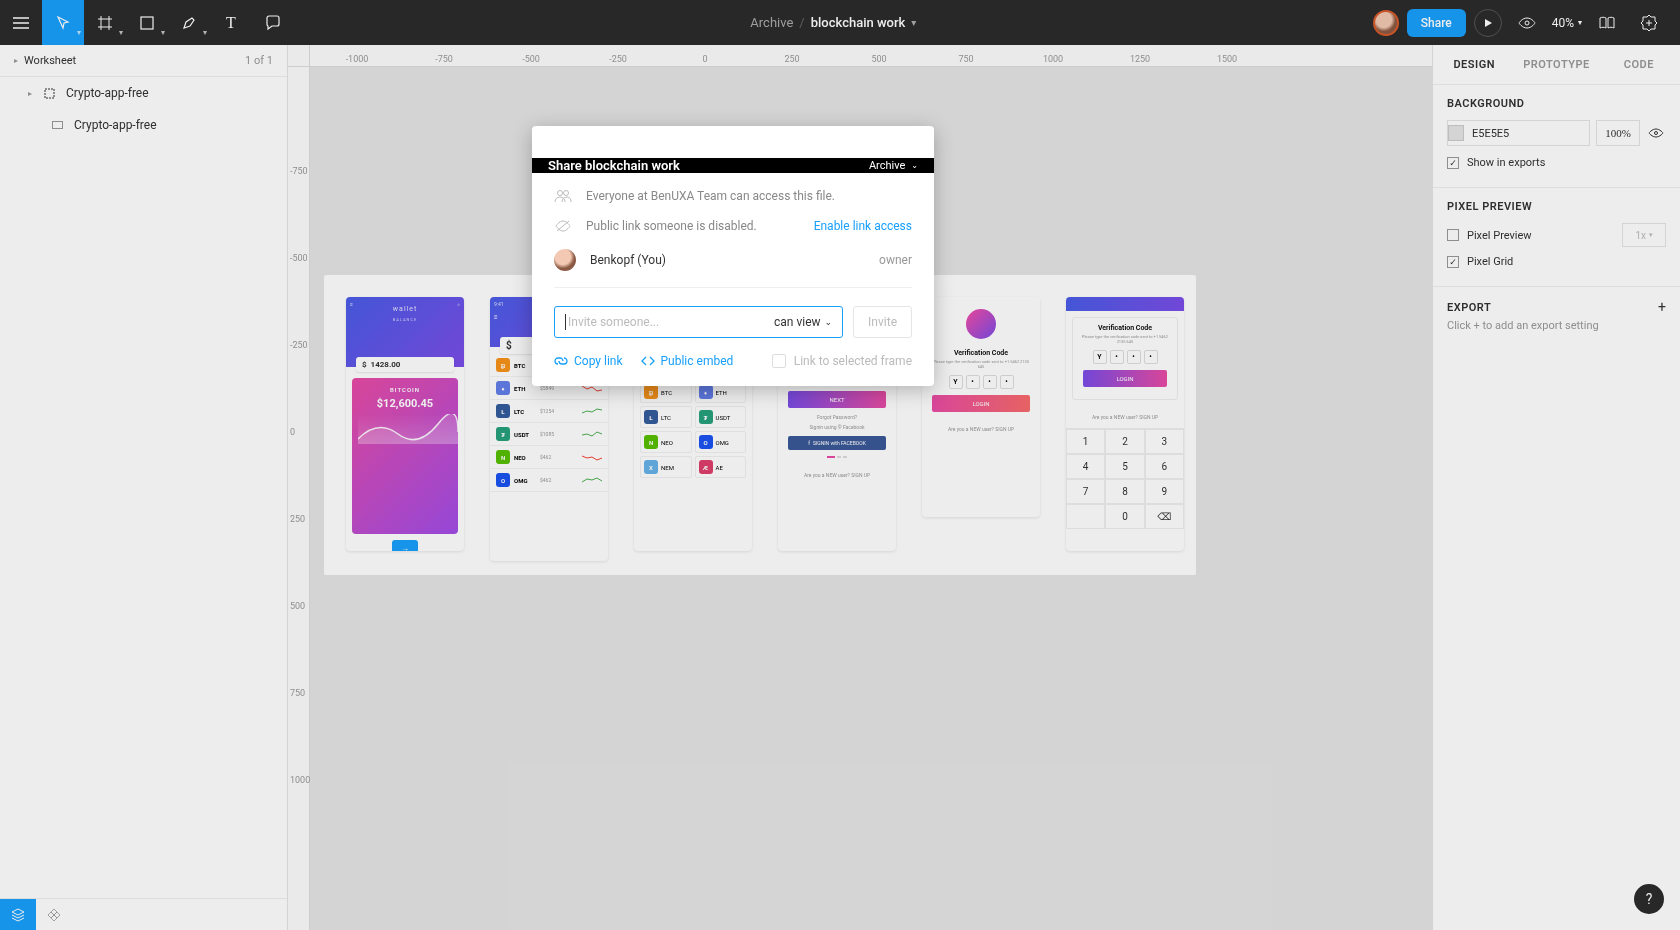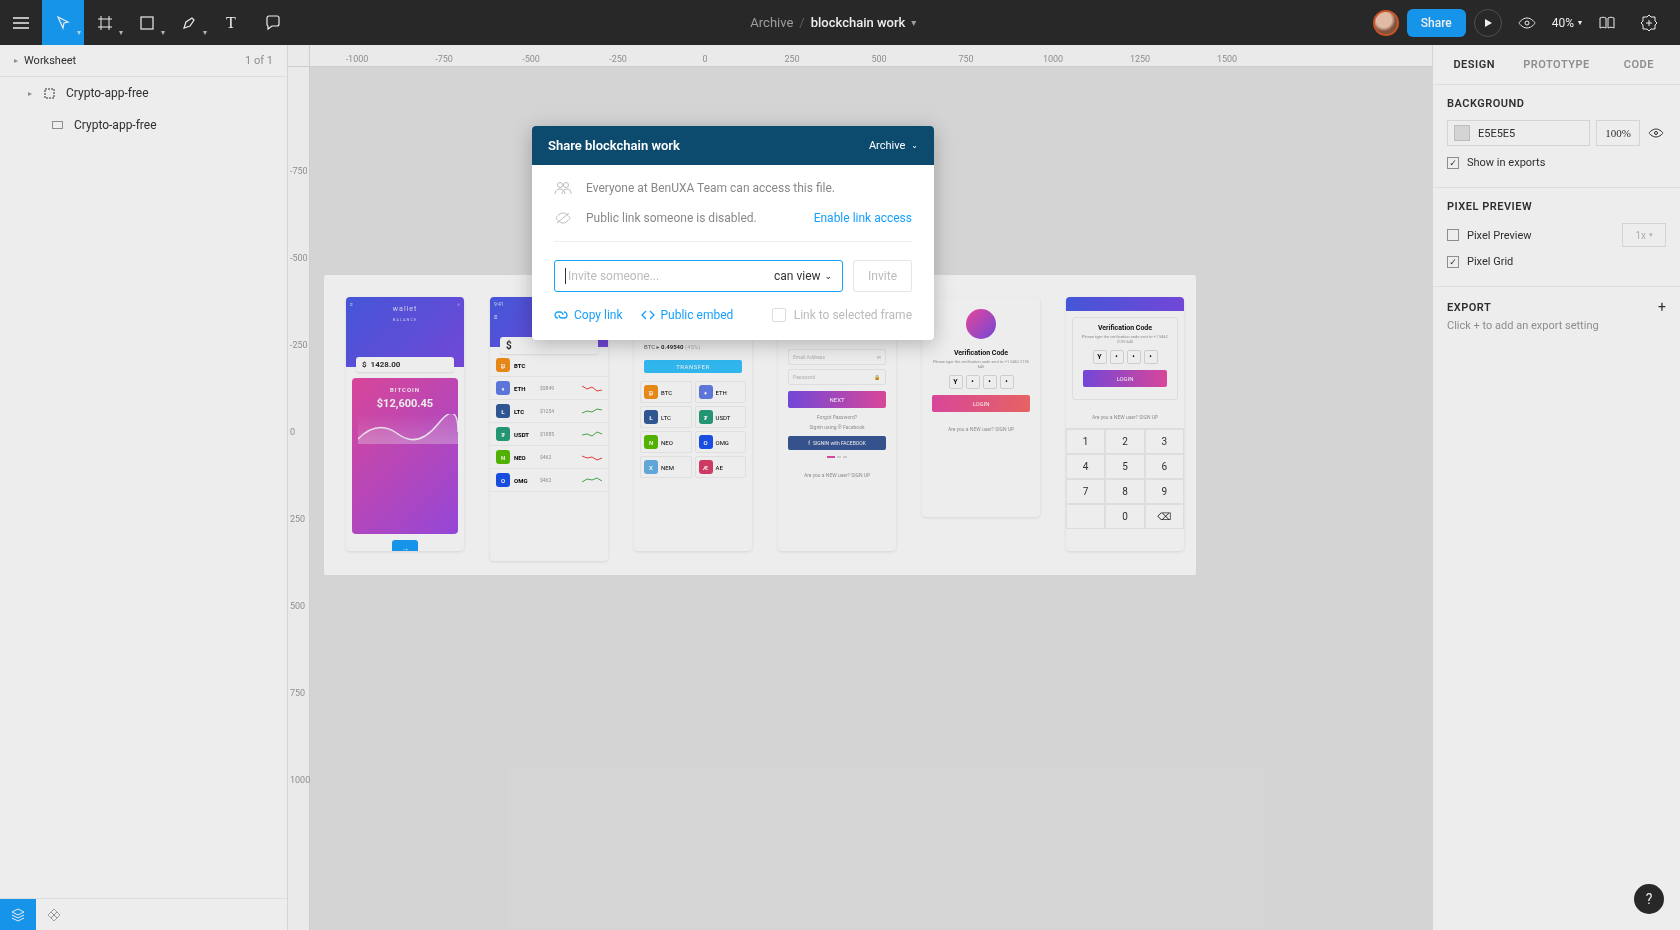--- a/index.html
+++ b/index.html
@@ -31,21 +31,21 @@
 .lf-btn { width:36px; height:32px; display:flex; align-items:center; justify-content:center; color:#333; }
 .lf-btn.active { background:#18a0fb; color:#fff;}
 .right-panel { position:absolute; top:45px; right:0; bottom:0; width:248px; background:#fff; border-left:1px solid #e5e5e5; z-index:10; font-size:11px; color:#333;}
 .right-tabs { display:flex; height:40px; border-bottom:1px solid #eee;}
 .right-tab { flex:1; display:flex; align-items:center; justify-content:center; font-size:11px; font-weight:600; color:#999; letter-spacing:.5px;}
 .right-tab.active { color:#333; }
 .section { padding:12px 14px; border-bottom:1px solid #eee;}
 .sec-title { font-size:11px; font-weight:600; letter-spacing:.5px; color:#333; margin-bottom:10px;}
 .bg-row { display:flex; gap:6px; align-items:center; margin-bottom:10px;}
 .swatch { width:16px; height:16px; background:#e5e5e5; border:1px solid #ccc;}
-.hex-input { flex:1; height:26px; border:1px solid #e5e5e5; padding:0 6px; font-size:11px; display:flex; align-items:center;}
+.hex-input { flex:1; height:26px; border:1px solid #e5e5e5; padding:0 0; font-size:11px; display:flex; align-items:center;}
 .pct-input { width:44px; height:26px; border:1px solid #e5e5e5; display:flex; align-items:center; justify-content:center; font-size:11px;font-family:Liberation Serif, serif;}
 .eye-btn { width:20px; display:flex; align-items:center; justify-content:center; color:#333;}
 .check-row { display:flex; align-items:center; gap:8px; font-size:11px; margin-bottom:6px;}
 .chk { width:12px; height:12px; border:1px solid #999; display:flex; align-items:center; justify-content:center; font-size:9px; color:#333;}
 .chk.checked::after { content:"✓"; }
 .pp-row { display:flex; align-items:center; justify-content:space-between; margin-bottom:8px;}
 .pp-select { width:44px; height:24px; border:1px solid #e5e5e5; display:flex; align-items:center; justify-content:center; font-size:10px; color:#bbb;}
 .export-row { display:flex; align-items:center; justify-content:space-between;}
 .plus-btn { font-size:14px; color:#333; }
 .export-hint { color:#999; font-size:11px; padding:4px 0;}
@@ -84,21 +84,21 @@
 .login-forgot { font-size:5px; color:#999; margin:4px 0;}
 .login-fb { background:#3b5998; color:#fff; padding:4px; border-radius:2px; font-size:5px; margin-top:6px; display:flex; align-items:center; justify-content:center; gap:3px;}
 .login-signup { font-size:5px; color:#999; margin-top:14px;}
 .verif-title { font-size:7px; font-weight:600; margin-top:10px;}
 .verif-sub { font-size:4px; color:#999; margin:2px 0 6px;}
 .code-row { display:flex; gap:3px; justify-content:center; margin:6px 0;}
 .code-box { width:14px; height:14px; border:1px solid #ddd; border-radius:2px; display:flex; align-items:center; justify-content:center; font-size:7px; font-weight:600;}
 .keypad { display:grid; grid-template-columns:repeat(3,1fr); border-top:1px solid #eee; margin-top:8px;}
 .keypad div { border:0.5px solid #eee; padding:6px 0; text-align:center; font-size:10px; color:#333;}
 .modal { position:absolute; top:126px; left:532px; width:402px; background:#fff; border-radius:4px; box-shadow:0 4px 20px rgba(0,0,0,.25); z-index:100; overflow:hidden;}
-.modal-header { background:#0c4a6e; color:#fff; padding:12px 16px; display:flex; justify-content:space-between; align-items:center; font-size:13px;}
+.modal-header { background:#000000; color:#fff; padding:0 16px; display:flex; justify-content:space-between; align-items:center; font-size:13px;margin-top:32px;}
 .modal-header .mh-right { font-size:11px; color:#fff; display:flex; align-items:center; gap:6px;}
 .modal-body { padding:16px 22px 18px; }
 .m-row { display:flex; align-items:center; gap:14px; margin-bottom:16px; font-size:12px; color:#888;}
 .m-row .icon-slot { width:18px; color:#bbb; font-size:14px;}
 .m-row .m-user-av { width:22px; height:22px; border-radius:50%; background:radial-gradient(circle at 40% 35%, #f3c9b3 40%, #8b5a44 60%);}
 .m-row .m-right { margin-left:auto; font-size:12px;}
 .m-row .m-right.link { color:#18a0fb; cursor:pointer;}
 .m-row .m-right.role { color:#999;}
 .m-divider { height:1px; background:#eee; margin:8px 0 18px;}
 .m-invite-row { display:flex; gap:10px; margin-bottom:16px;}
@@ -543,20 +543,25 @@
     <div class="m-row">
       <span class="icon-slot">
           <svg width="18" height="14" viewBox="0 0 18 14">
             <path d="M9 2C5 2 2 7 2 7s3 5 7 5 7-5 7-5-3-5-7-5z" fill="none" stroke="#bbb"></path>
             <path d="M3 12L15 2" stroke="#bbb"></path>
           </svg>
         </span>
       <span>Public link someone is disabled.</span>
       <span class="m-right link">Enable link access</span>
     </div>
+    <div class="m-row user">
+      <span class="m-user-av"></span>
+      <span style="color:#333;">Benkopf (You)</span>
+      <span class="m-right role">owner</span>
+    </div>
     <div class="m-divider"></div>
     <div class="m-invite-row">
       <div class="m-invite-input">
         <span class="cursor"></span>
         <span>Invite someone...</span>
         <span class="perm">
             <span>can view</span>
             <span style="font-size:9px;">⌄</span>
           </span>
       </div>

